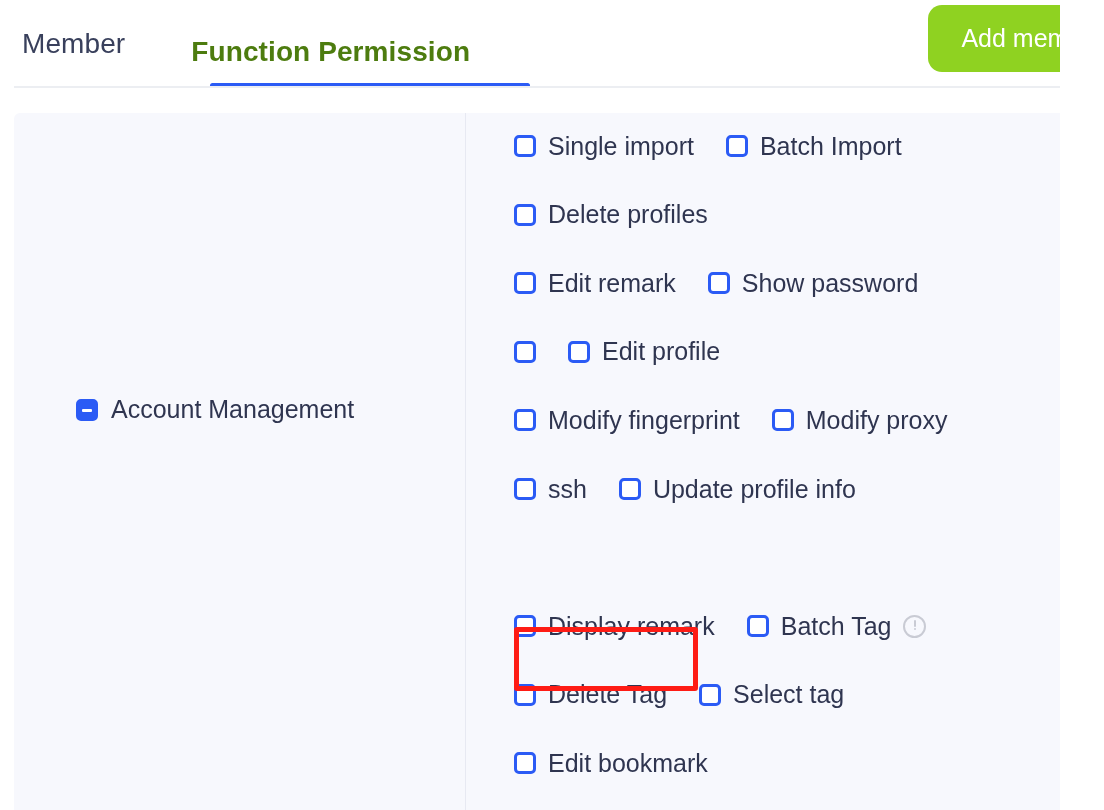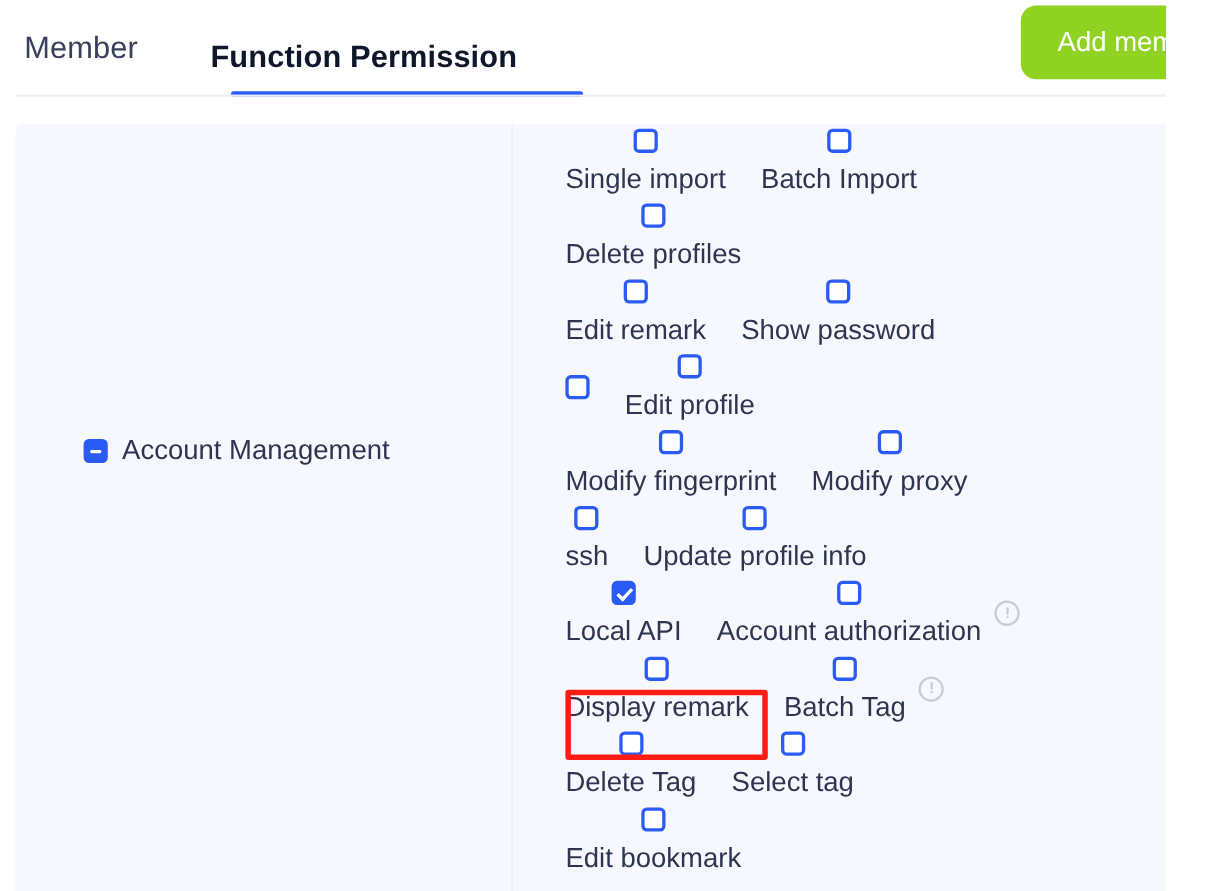--- a/index.html
+++ b/index.html
@@ -53,21 +53,21 @@
   .tab-member {
     padding: 0 0 0 22px;
     font-size: 28px;
     color: #39405c;
     letter-spacing: .1px;
   }
   .tab-function {
     padding: 16px 0 0 66px;
     font-size: 28px;
     font-weight: bold;
-    color: #0f172a;
+    color: #4d7c0f;
     letter-spacing: .1px;
   }
   .tab-underline {
     position: absolute;
     left: 210px; top: 83px;
     width: 320px; height: 5px;
     border-radius: 3px;
     background: #2b5bf5;
   }
 
@@ -180,21 +180,20 @@
     align-items: center;
     white-space: nowrap;
   }
   .perm-item {
     display: flex;
     align-items: center;
     gap: 12px;
     cursor: pointer;
     user-select: none;
     padding: 5px 0;
-    flex-direction: column;
   }
   .perm-label {
     font-size: 25px;
     color: #2f3550;
     line-height: 1;
     white-space: nowrap;
   }
   .item-gap-md { margin-left: 32px; }
 
   .info-icon {
@@ -317,31 +316,20 @@
         <div class="perm-row" style="top: 353px; left: 48px;">
           <div class="perm-item">
             <span class="cb"></span>
             <span class="perm-label">ssh</span>
           </div>
           <div class="perm-item item-gap-md">
             <span class="cb"></span>
             <span class="perm-label">Update profile info</span>
           </div>
         </div>
-        <div class="perm-row" style="top: 421.6px; left: 48px;">
-          <div class="perm-item">
-            <span class="cb checked"></span>
-            <span class="perm-label">Local API</span>
-          </div>
-          <div class="perm-item item-gap-md">
-            <span class="cb"></span>
-            <span class="perm-label">Account authorization</span>
-          </div>
-          <span class="info-icon"></span>
-        </div>
         <div class="perm-row" style="top: 490.2px; left: 48px;">
           <div class="perm-item">
             <span class="cb"></span>
             <span class="perm-label">Display remark</span>
           </div>
           <div class="perm-item item-gap-md">
             <span class="cb"></span>
             <span class="perm-label">Batch Tag</span>
           </div>
           <span class="info-icon"></span>

